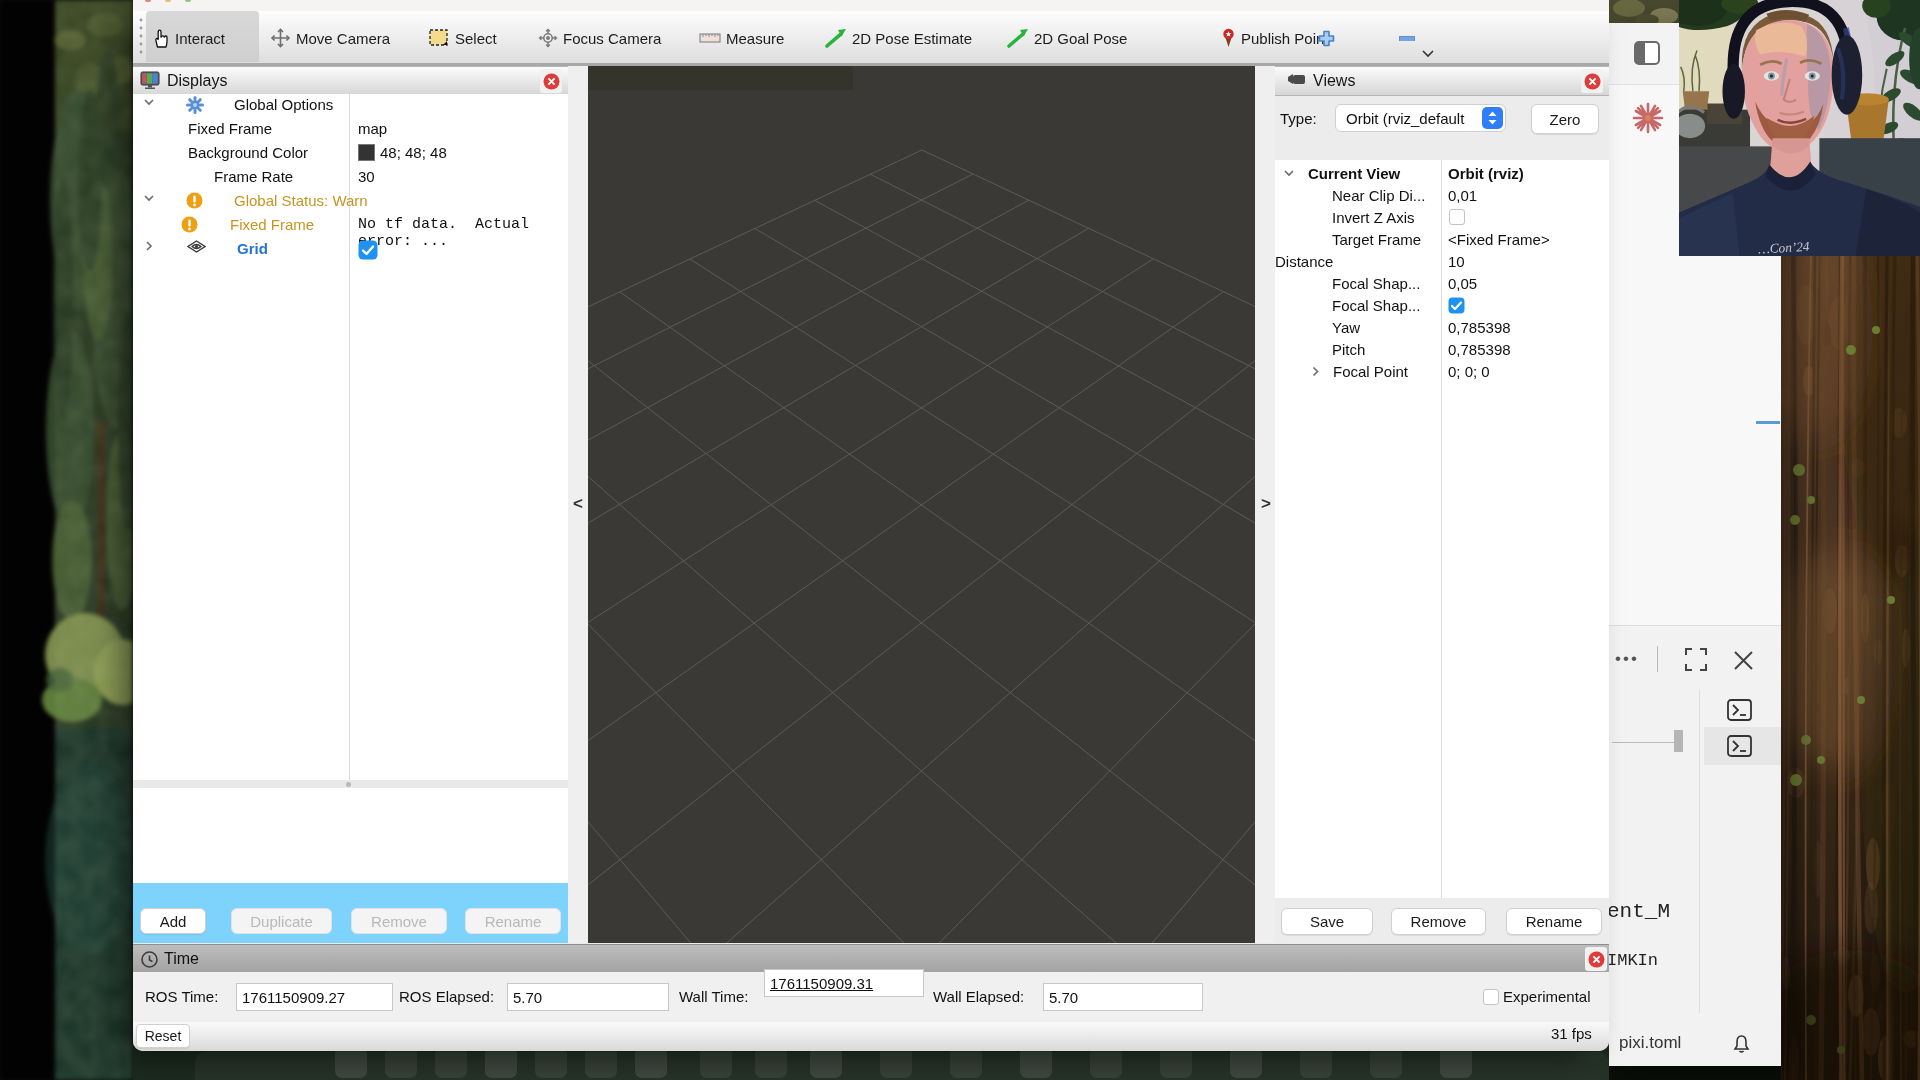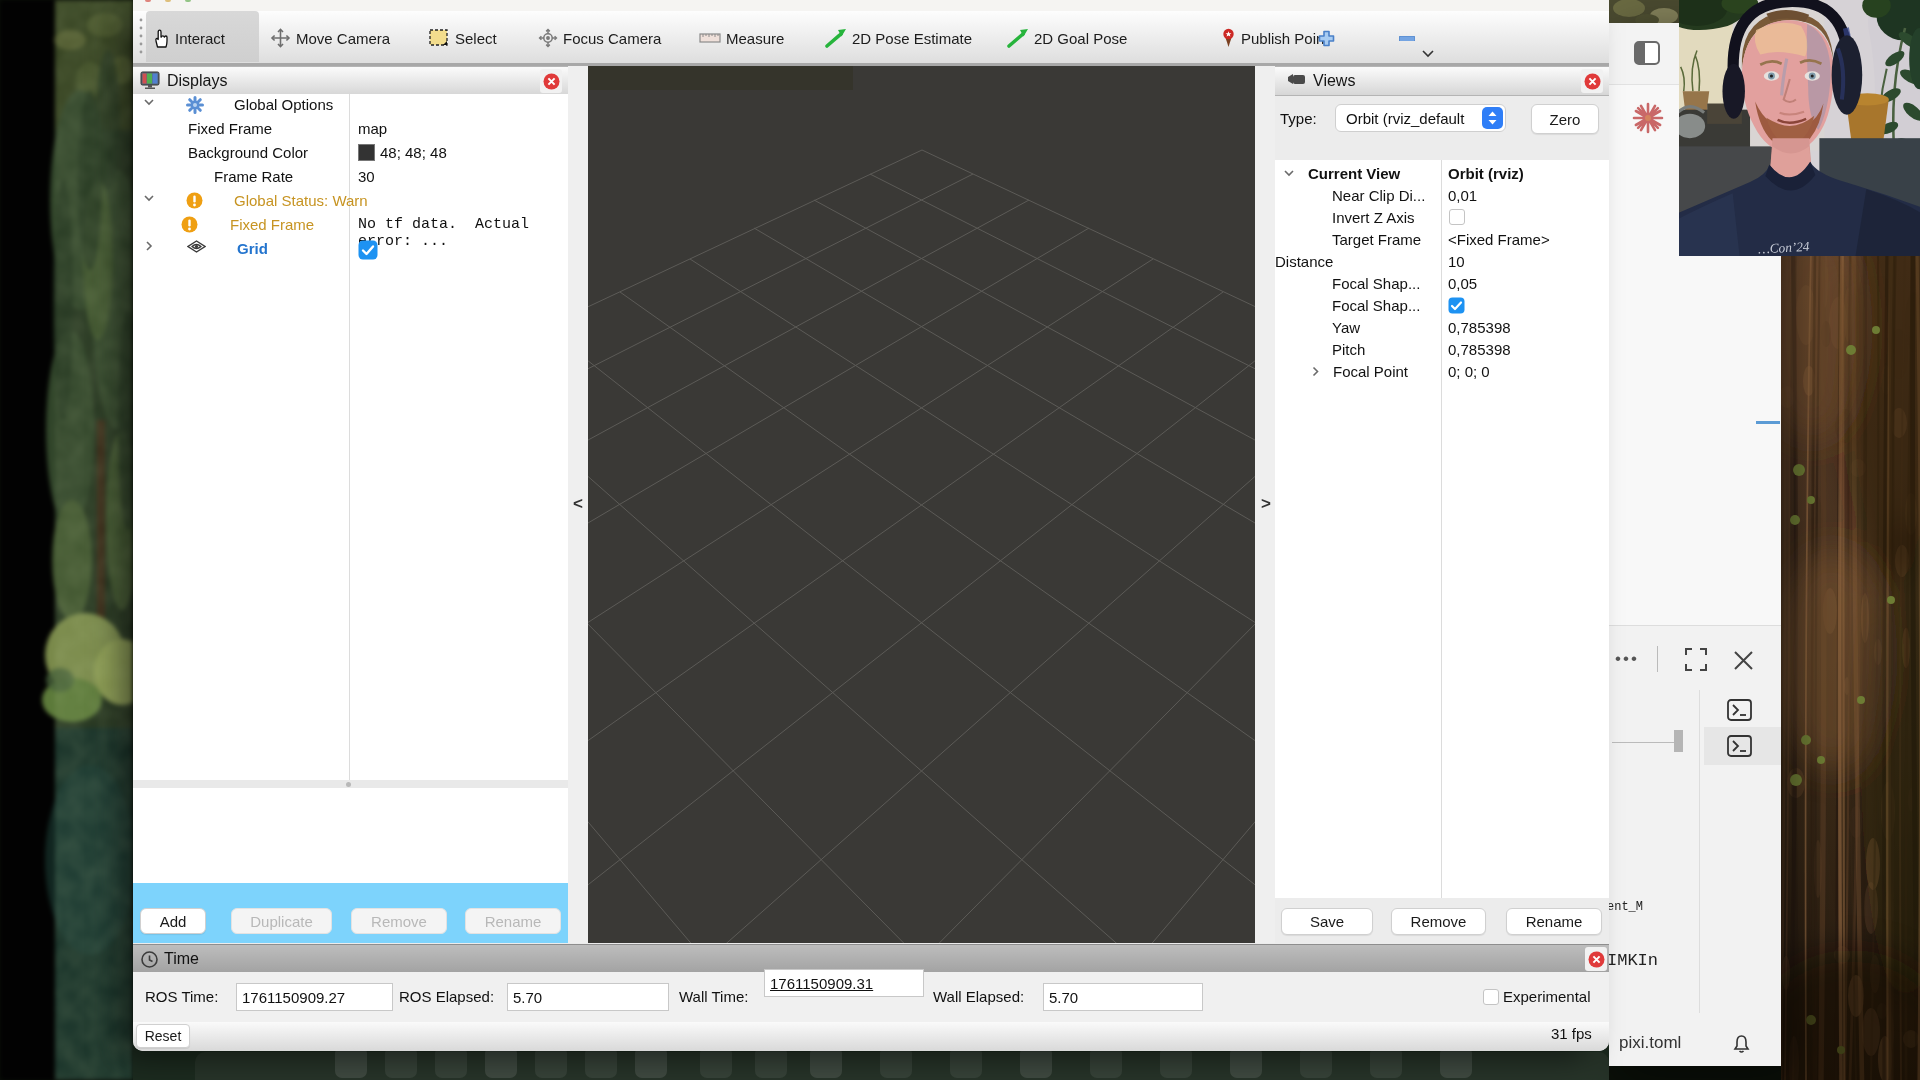--- a/index.html
+++ b/index.html
@@ -260,21 +260,21 @@
         <path d="M6 6 L11 11 L6 16" stroke="#333" stroke-width="1.8" fill="none"></path>
         <path d="M13 16 L19 16" stroke="#333" stroke-width="1.8"></path>
       </svg>
     <svg class="abs" style="left:118px;top:712px;" width="25" height="22" viewBox="0 0 25 22">
         <rect x="1" y="1" width="23" height="20" rx="3" fill="none" stroke="#333" stroke-width="1.8"></rect>
         <path d="M6 6 L11 11 L6 16" stroke="#333" stroke-width="1.8" fill="none"></path>
         <path d="M13 16 L19 16" stroke="#333" stroke-width="1.8"></path>
       </svg>
     <div class="abs" style="left:65px;top:707px;width:9px;height:22px;background:#b5b5b5;"></div>
     <div class="abs" style="left:3px;top:719px;width:62px;height:1px;background:#bbb;"></div>
-    <div class="abs" style="left:-2px;top:877px;width:70px;height:22px;font-family:'Liberation Mono',monospace;font-size:12px;color:#222;">ent_M</div>
+    <div class="abs" style="left:-2px;top:877px;width:70px;height:22px;font-family:'Liberation Mono',monospace;font-size:21px;color:#222;">ent_M</div>
     <div class="abs" style="left:-2px;top:928px;width:70px;height:22px;font-family:'Liberation Mono',monospace;font-size:17px;color:#222;">IMKIn</div>
     <div class="abs" style="left:10px;top:1010px;font-size:17px;color:#333;">pixi.toml</div>
     <svg class="abs" style="left:123px;top:1011px;" width="19" height="20" viewBox="0 0 19 20">
         <path d="M9.5 2 Q5 2 5 8 L5 12 L3 15 L16 15 L14 12 L14 8 Q14 2 9.5 2 Z" fill="none" stroke="#333" stroke-width="1.6"></path>
         <path d="M7.5 17 Q9.5 19 11.5 17" stroke="#333" stroke-width="1.6" fill="none"></path>
       </svg>
   </div>
 
   <div id="rviz">
     <div id="titlestrip">

